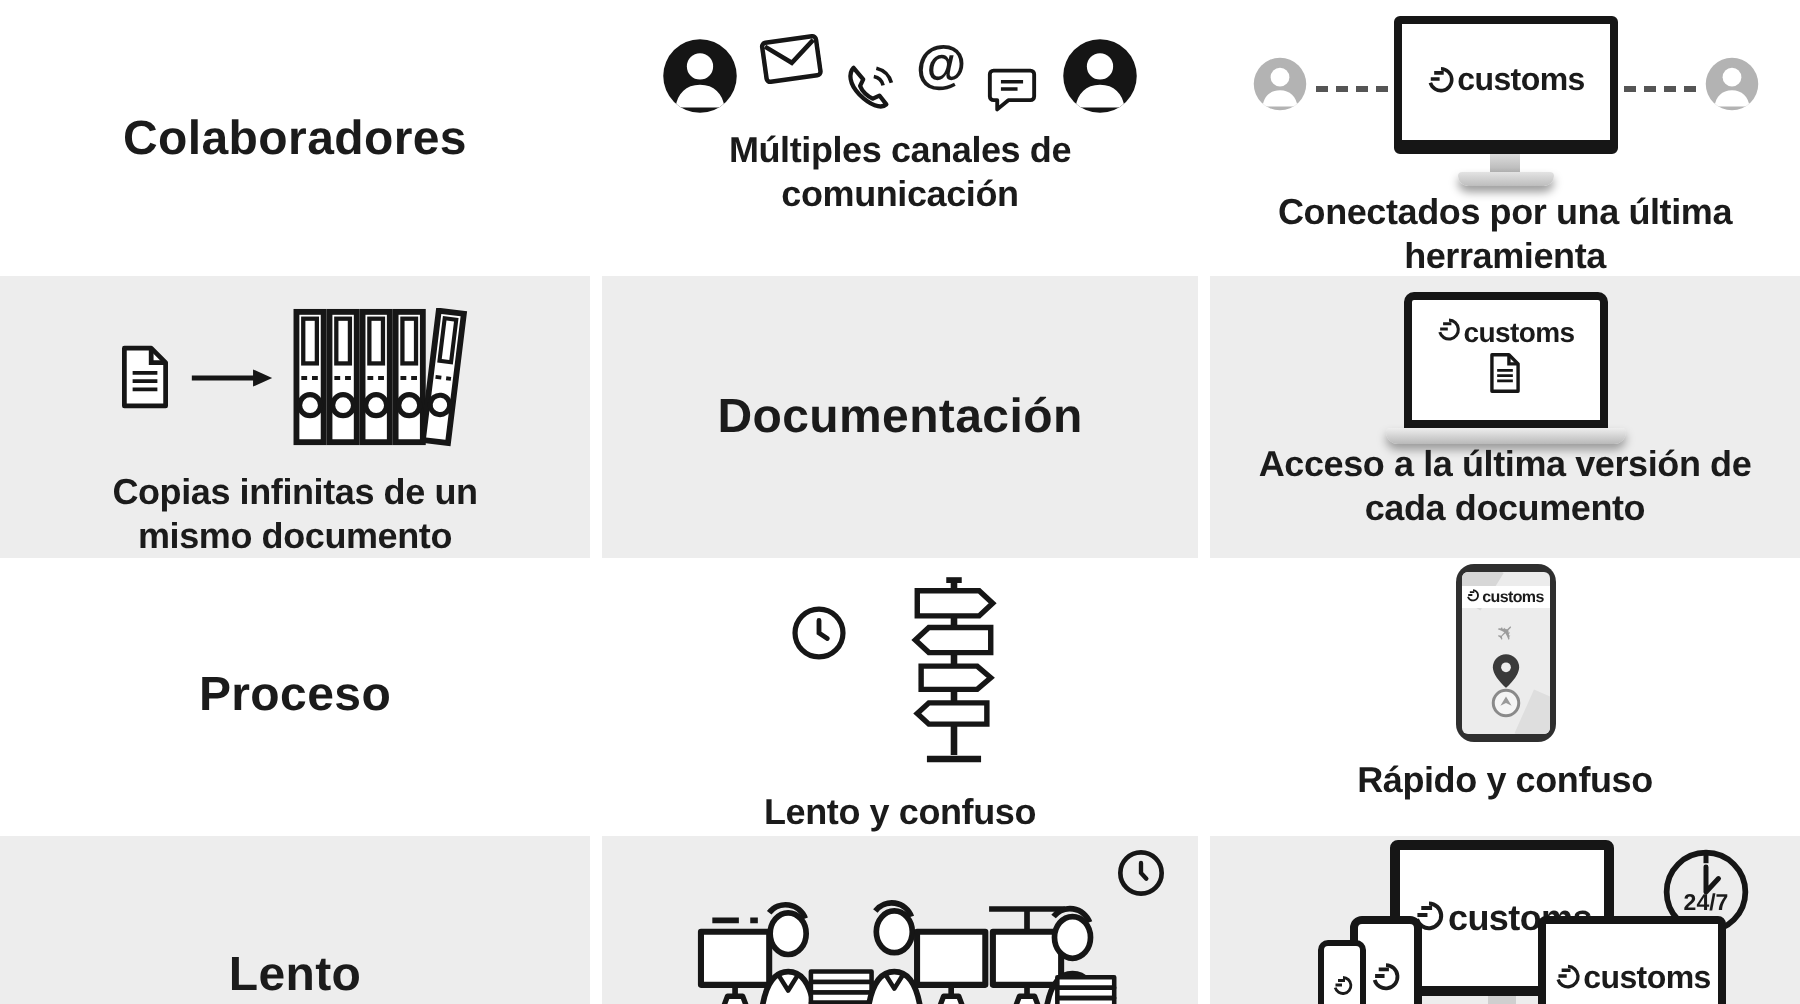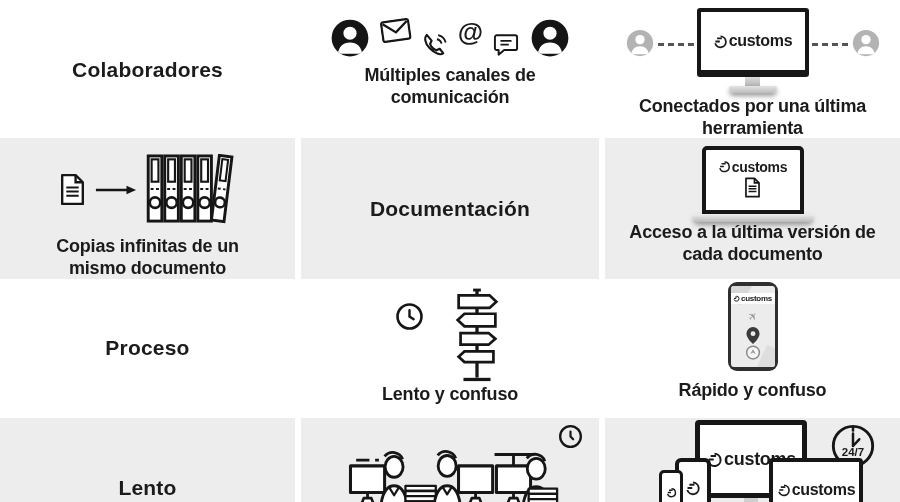--- a/index.html
+++ b/index.html
@@ -3,42 +3,42 @@
 <meta charset="utf-8">
 <style>
   html,body{margin:0;padding:0;background:#fff;}
   .board{position:relative;width:900px;height:502px;overflow:hidden;background:#fff;
          color:#1b1b1b;font-family:"Liberation Sans",sans-serif;}
   .row{display:grid;grid-template-columns:295px 298px 1fr;column-gap:6px;background:#fff;}
   .row-1{height:138px}.row-2,.row-3,.row-4{height:140px}
   .row-gray .cell{background:#ededed}
   .cell{position:relative;display:flex;flex-direction:column;align-items:center;}
   .label-cell{justify-content:center}
-  .row-label{margin:16px;font-size:21px;font-weight:bold;letter-spacing:.2px}
+  .row-label{margin:16px;font-size:24px;font-weight:bold;letter-spacing:.2px}
   .caption{font-weight:bold;font-size:18px;line-height:1.2;text-align:center;margin:0;letter-spacing:-.2px}
   .w205{max-width:205px}.w278{max-width:278px}.w222{max-width:222px}.w290{max-width:290px}
 
   
   .channels{display:flex;align-items:center;gap:10px;margin-top:15px;height:50px}
   .ic-dn{transform:translateY(7px)}
   .at-glyph{font-size:26px;font-weight:bold;transform:translateY(-8px);line-height:1}
   .env-rot{transform:translateY(-8px) rotate(-8deg)}
 
   
   .connect{display:flex;align-items:center;margin-top:8px}
   .dash{width:36px;border-top:3px dashed #555;margin:0 3px;transform:translateY(-6px)}
   .monitor{display:flex;flex-direction:column;align-items:center}
   .monitor .screen{width:104px;height:58px;background:#fff;border:4px solid #161616;border-bottom-width:7px;
                    border-radius:3px;display:flex;align-items:center;justify-content:center}
   .monitor .neck{width:15px;height:9px;background:linear-gradient(#dcdcdc,#b5b5b5)}
   .monitor .base{width:48px;height:7px;background:linear-gradient(#e3e3e3,#bdbdbd);border-radius:2px 2px 5px 5px;
                  box-shadow:0 3px 5px rgba(0,0,0,.4)}
 
   
-  .logo{display:inline-flex;align-items:center;font-weight:bold;color:#1b1b1b;letter-spacing:-.3px}
+  .logo{display:inline-flex;font-weight:bold;color:#1b1b1b;letter-spacing:-.3px}
   .logo svg{margin-right:1px}
   .logo-lg{font-size:16px}.logo-xl{font-size:18px}.logo-md{font-size:14px}.logo-sm{font-size:8px}
 
   
   .copy-flow{display:flex;align-items:center;gap:8px;margin-top:16px;height:74px}
   .laptop{display:flex;flex-direction:column;align-items:center;margin-top:8px}
   .lap-screen{width:94px;height:60px;border:4px solid #161616;border-radius:5px 5px 0 0;background:#fff;
               display:flex;flex-direction:column;align-items:center;justify-content:center;gap:2px}
   .lap-base{width:120px;height:8px;background:linear-gradient(#eee,#b9b9b9);border-radius:2px 2px 6px 6px;
             box-shadow:0 3px 5px rgba(0,0,0,.35)}
@@ -284,21 +284,21 @@
             <path d="M16 96h28" stroke="#161616" stroke-width="3.4"></path>
             <g fill="#fff" stroke="#161616" stroke-width="2.8" stroke-linejoin="miter">
               <path d="M11 9h32l7 6.5-7 6.5H11z"></path>
               <path d="M49 28H17l-7 6.5 7 6.5h32z"></path>
               <path d="M13 48h29l7 6-7 6H13z"></path>
               <path d="M47 67H17l-6 5.5 6 5.5h30z"></path>
             </g>
           </svg>
         </span>
       </div>
-      <p class="caption" style="margin-top:0">Lento y confuso</p>
+      <p class="caption" style="margin-top:12px">Lento y confuso</p>
     </div>
 
     <div class="cell">
       <div class="smartphone">
         <div class="sp-screen">
           <span class="sp-shape-a"></span>
           <span class="sp-shape-b"></span>
           <div class="sp-logo">
             <span class="logo logo-sm">
                 <svg width="7" height="7" viewBox="0 0 22 22">

